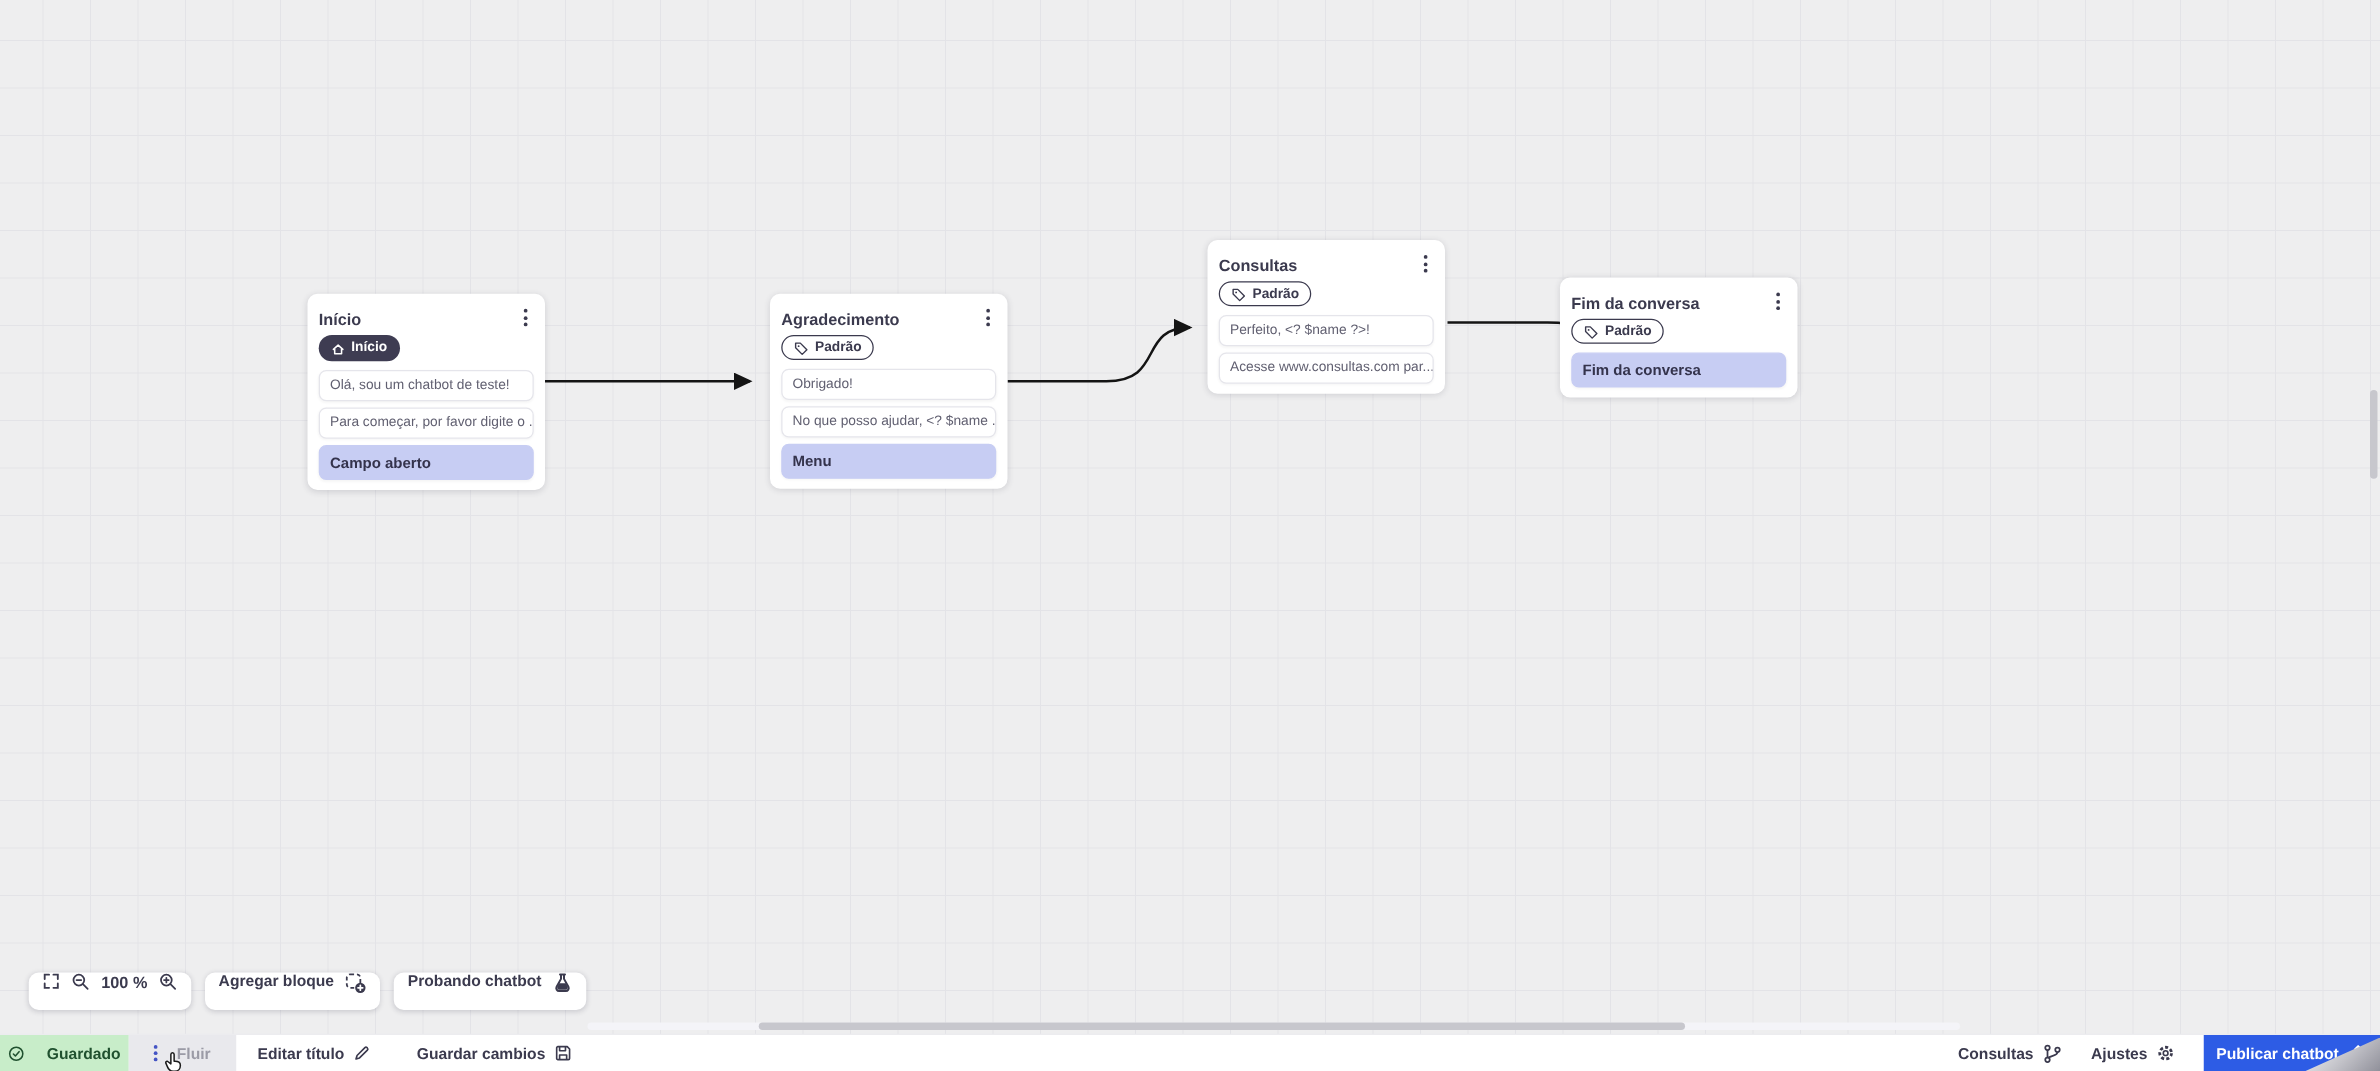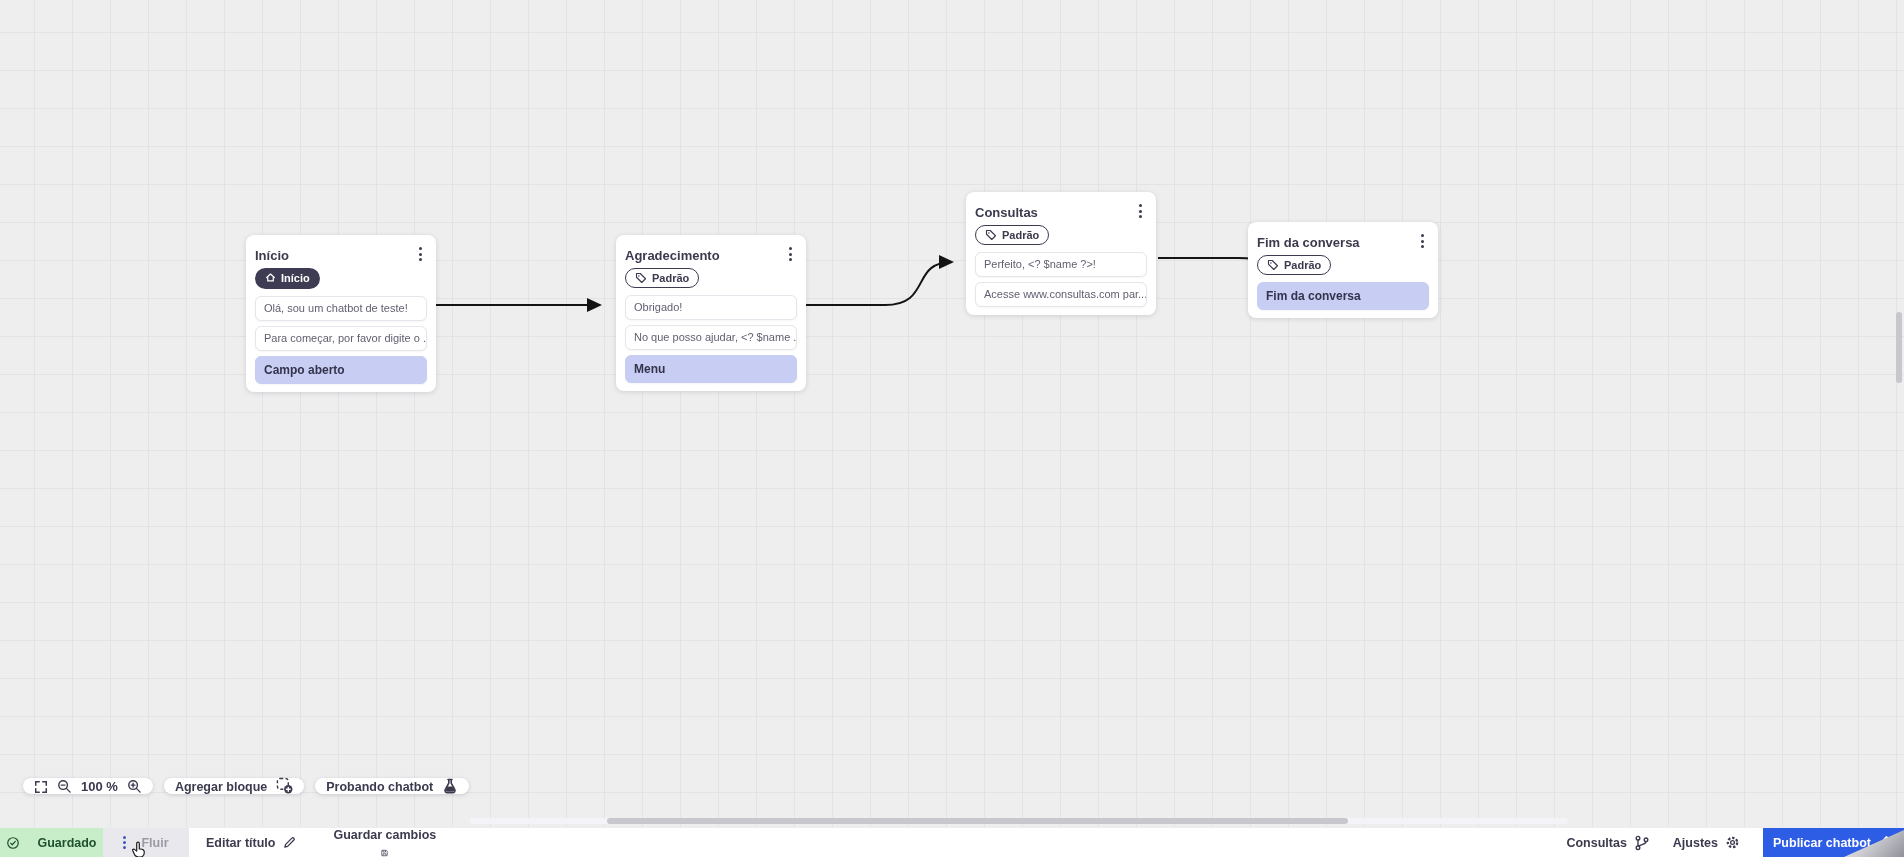--- a/index.html
+++ b/index.html
@@ -19,50 +19,50 @@
   .node{position:absolute;width:190px;background:#fff;border-radius:8px;
     box-shadow:0 1px 5px rgba(50,50,70,.16);padding:10px 9px 8px;box-sizing:border-box;}
   .node--inicio{left:246px;top:235px;}
   .node--agradecimento{left:616px;top:235px;}
   .node--consultas{left:966px;top:192px;}
   .node--fim{left:1248px;top:222px;}
   .node__header{display:flex;justify-content:space-between;align-items:flex-end;margin-bottom:5px;}
   .node__title{font-size:13px;font-weight:700;color:#3b3a4e;line-height:15px;}
   .kebab{display:flex;flex-direction:column;gap:2.5px;padding:2px 5px;cursor:pointer;}
   .kebab i{width:3px;height:3px;border-radius:50%;background:#3b3a4e;display:block;}
-  .badge{display:inline-flex;align-items:flex-start;gap:5px;font-size:11px;font-weight:700;
+  .badge{display:inline-flex;align-items:flex-end;gap:5px;font-size:11px;font-weight:700;
     border-radius:20px;margin-bottom:7px;line-height:13px;}
   .badge--dark{background:#3e3c52;color:#fff;padding:4px 10px;}
   .badge--outline{border:1.5px solid #3b3a4e;color:#3b3a4e;background:#fff;padding:2.5px 9px;}
   .bubble{background:#fff;border:1px solid #e5e5eb;border-radius:6px;padding:5px 8px;
     font-size:11px;color:#605f70;margin-bottom:5px;box-shadow:0 1px 2px rgba(0,0,0,.04);
     white-space:nowrap;overflow:hidden;line-height:13px;}
   .bubble--action{background:#c7cdf3;border-color:#c7cdf3;color:#34334c;font-weight:700;
     font-size:12px;margin-bottom:0;padding:6px 8px;line-height:14px;}
 
   
   .toolbar{position:absolute;left:23px;top:778px;display:flex;gap:11px;}
-  .tb{height:16px;background:#fff;border-radius:8px;box-shadow:0 1px 4px rgba(50,50,70,.18);
-    display:flex;align-items:flex-end;padding:0 11px;gap:9px;font-size:12.5px;font-weight:700;
+  .tb{height:30px;background:#fff;border-radius:8px;box-shadow:0 1px 4px rgba(50,50,70,.18);
+    display:flex;align-items:flex-start;padding:0 11px;gap:9px;font-size:12.5px;font-weight:700;
     color:#3b3a4e;cursor:pointer;box-sizing:border-box;}
   .tb .zoomtxt{font-size:13px;}
   .icnbtn{display:flex;align-items:center;cursor:pointer;}
 
   
   .statusbar{position:absolute;left:0;right:0;bottom:0;height:29px;background:#fff;
     display:flex;align-items:stretch;font-size:12.5px;color:#3b3a4e;box-shadow:0 -1px 0 #ececef;}
   .sb-saved{width:103px;background:#c8edc9;color:#20512f;display:flex;align-items:center;
     justify-content:center;gap:17px;font-weight:700;}
   .sb-flow{width:86px;background:#e9e9ed;display:flex;align-items:center;justify-content:center;
     gap:15px;color:#9b9ba6;font-weight:700;cursor:pointer;}
   .sb-flow .dots{display:flex;flex-direction:column;gap:2.2px;}
   .sb-flow .dots i{width:3px;height:3px;border-radius:50%;background:#4454c4;display:block;}
   .sb-item{display:flex;align-items:center;gap:7px;font-weight:700;color:#3b3a4e;cursor:pointer;}
   .sb-edit{margin-left:17px;}
-  .sb-save{margin-left:36px;flex-direction:column;}
+  .sb-save{margin-left:36px;}
   .sb-versions{margin-left:auto;}
   .sb-settings{margin-left:23px;}
   .sb-publish{margin-left:23px;width:141px;background:#2d5ce5;color:#fff;display:flex;
     align-items:center;justify-content:center;gap:8px;font-weight:700;cursor:pointer;text-align:center;}
 
   .corner{position:absolute;right:0;bottom:0;width:60px;height:27px;
     background:linear-gradient(135deg,#f0f0f2 10%,#c3c3c9 55%,#90909a 100%);
     clip-path:polygon(100% 0,100% 100%,0 100%);z-index:5;}
 
   

